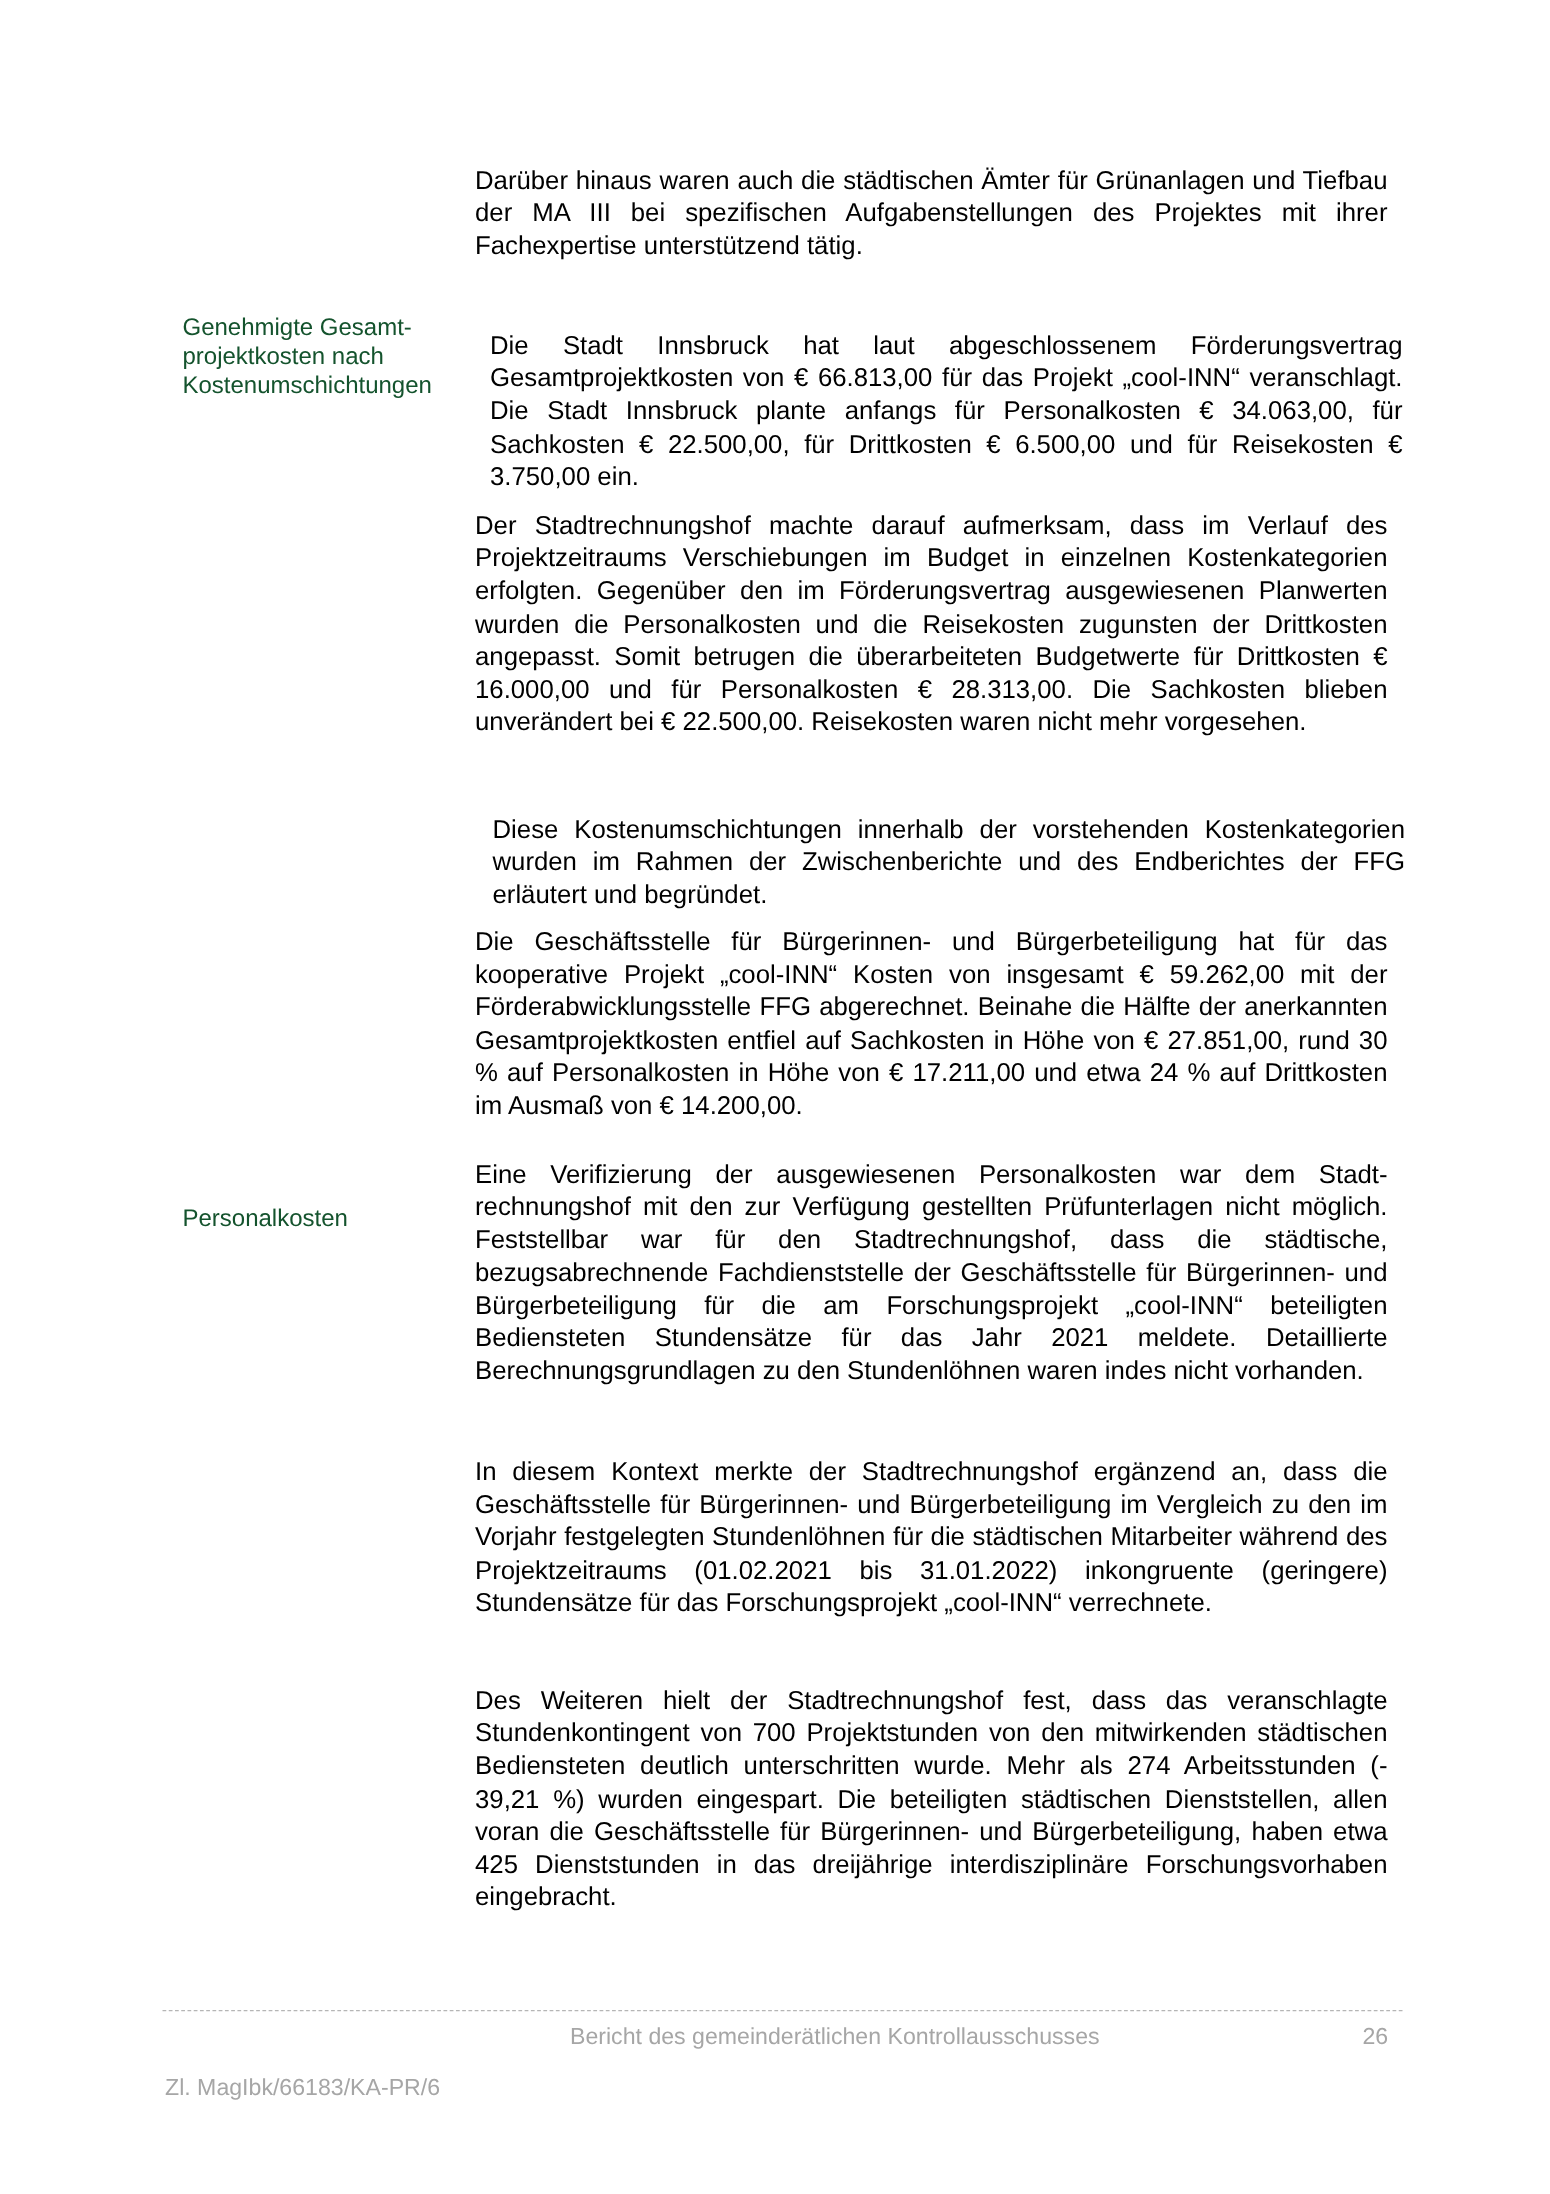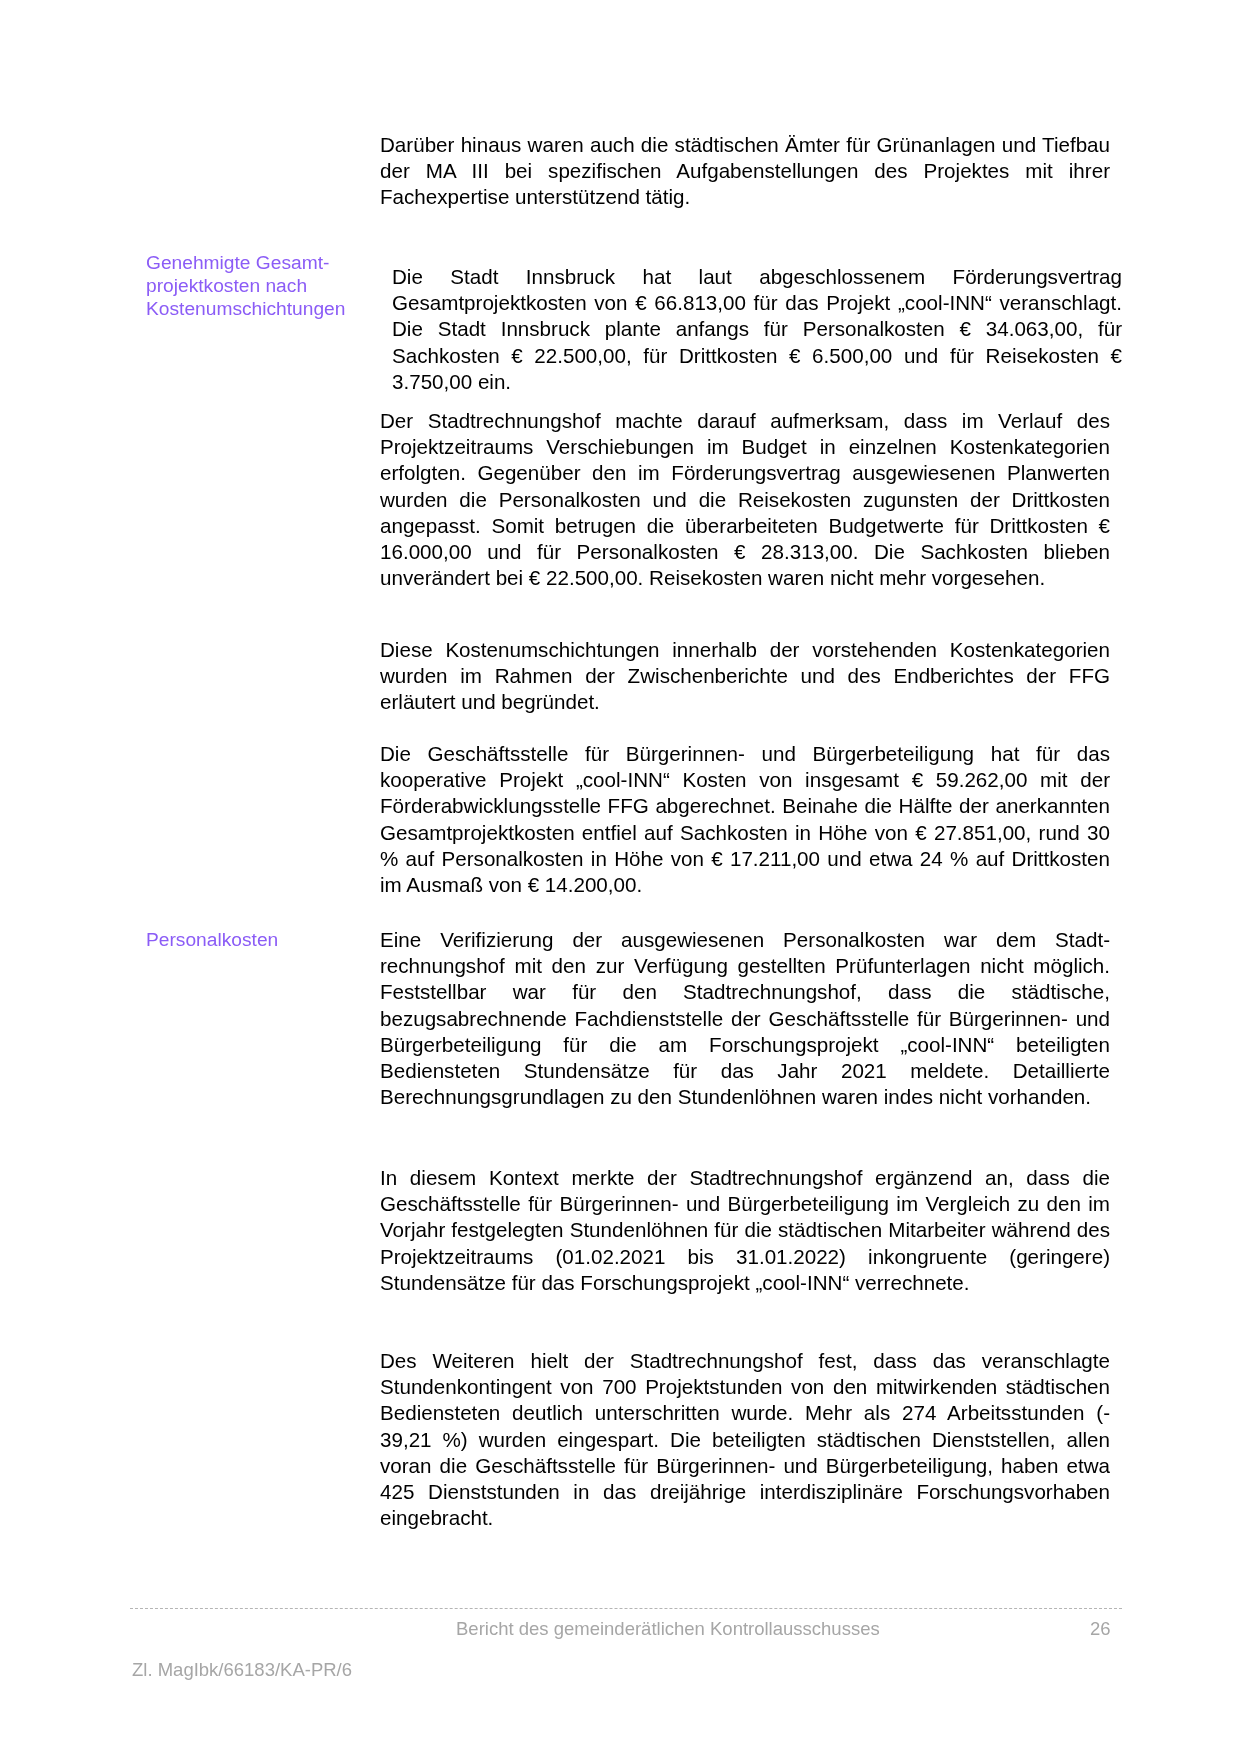--- a/index.html
+++ b/index.html
@@ -1,19 +1,19 @@
 <!DOCTYPE html>
 <html><head>
   <meta charset="utf-8">
   <style>
     html, body { margin: 0; padding: 0; background: #ffffff; }
     body { width: 1240px; height: 1755px; position: relative; overflow: hidden;
            font-family: "Liberation Sans", sans-serif; color: #000; }
     .page { position: absolute; left: 0; top: 0; width: 1240px; height: 1755px; }
-    .note { position: absolute; left: 146px; width: 220px; color: #8b5cf6;
+    .note { position: absolute; left: 146px; width: 220px; color: #14532d;
             font-size: 19.2px; line-height: 22.8px; }
     .para { position: absolute; left: 380px; width: 730px; font-size: 20.6px;
             line-height: 26.2px; text-align: justify; hyphens: manual; }
     .footer-line { position: absolute; left: 130px; top: 1608px; width: 992px; height: 0;
                    border-top: 1.5px dashed #b5b5b5; }
     .footer { position: absolute; top: 1618px; font-size: 18.5px; color: #a6a6a6; }
     .f-left { left: 132px; margin-top: 41px; }
     .f-mid { left: 456px; }
     .f-right { left: 1090px; width: 32px; }
   </style>
@@ -24,25 +24,25 @@
 
   <p class="para" style="top:132px;margin:0;">Darüber hinaus waren auch die städtischen Ämter für Grünanlagen und Tiefbau der MA III bei spezifischen Aufgabenstellungen des Projektes mit ihrer Fachexpertise unterstützend tätig.</p>
 
   <div class="note" style="top:252px;white-space:pre-line;">Genehmigte Gesamt-
 projektkosten nach
 Kostenumschichtungen</div>
   <p class="para" style="top:252px;margin:12px;">Die Stadt Innsbruck hat laut abgeschlossenem Förderungsvertrag Gesamtprojektkosten von € 66.813,00 für das Projekt „cool-INN“ veran­schlagt. Die Stadt Innsbruck plante anfangs für Personalkosten € 34.063,00, für Sachkosten € 22.500,00, für Drittkosten € 6.500,00 und für Reisekosten € 3.750,00 ein.</p>
 
   <p class="para" style="top:408px;margin:0;">Der Stadtrechnungshof machte darauf aufmerksam, dass im Verlauf des Projektzeitraums Verschiebungen im Budget in einzelnen Kostenkate­gorien erfolgten. Gegenüber den im Förderungsvertrag ausgewiesenen Planwerten wurden die Personalkosten und die Reisekosten zugunsten der Drittkosten angepasst. Somit betrugen die überarbeiteten Budget­werte für Drittkosten € 16.000,00 und für Personalkosten € 28.313,00. Die Sachkosten blieben unverändert bei € 22.500,00. Reisekosten waren nicht mehr vorgesehen.</p>
 
-  <p class="para" style="top:637px;margin:0;">Diese Kostenumschichtungen innerhalb der vorstehenden Kostenkate­gorien wurden im Rahmen der Zwischenberichte und des Endberichtes der FFG erläutert und begründet.</p>
+  <p class="para" style="top:637px;margin:14px;">Diese Kostenumschichtungen innerhalb der vorstehenden Kostenkate­gorien wurden im Rahmen der Zwischenberichte und des Endberichtes der FFG erläutert und begründet.</p>
 
   <p class="para" style="top:741px;margin:0;">Die Geschäftsstelle für Bürgerinnen- und Bürgerbeteiligung hat für das kooperative Projekt „cool-INN“ Kosten von insgesamt € 59.262,00 mit der Förderabwicklungsstelle FFG abgerechnet. Beinahe die Hälfte der aner­kannten Gesamtprojektkosten entfiel auf Sachkosten in Höhe von € 27.851,00, rund 30 % auf Personalkosten in Höhe von € 17.211,00 und etwa 24 % auf Drittkosten im Ausmaß von € 14.200,00.</p>
 
-  <div class="note" style="top:929px;">Personalkosten</div>
+  <div class="note" style="top:965px;">Personalkosten</div>
   <p class="para" style="top:927px;margin:0;">Eine Verifizierung der ausgewiesenen Personalkosten war dem Stadt­rechnungshof mit den zur Verfügung gestellten Prüfunterlagen nicht möglich. Feststellbar war für den Stadtrechnungshof, dass die städtische, bezugsabrechnende Fachdienststelle der Geschäftsstelle für Bürge­rinnen- und Bürgerbeteiligung für die am Forschungsprojekt „cool-INN“ beteiligten Bediensteten Stundensätze für das Jahr 2021 meldete. Detail­lierte Berechnungsgrundlagen zu den Stundenlöhnen waren indes nicht vorhanden.</p>
 
   <p class="para" style="top:1165px;margin:0;">In diesem Kontext merkte der Stadtrechnungshof ergänzend an, dass die Geschäftsstelle für Bürgerinnen- und Bürgerbeteiligung im Vergleich zu den im Vorjahr festgelegten Stundenlöhnen für die städtischen Mit­arbeiter während des Projektzeitraums (01.02.2021 bis 31.01.2022) inkongruente (geringere) Stundensätze für das Forschungsprojekt „cool-INN“ verrechnete.</p>
 
   <p class="para" style="top:1348px;margin:0;">Des Weiteren hielt der Stadtrechnungshof fest, dass das veranschlagte Stundenkontingent von 700 Projektstunden von den mitwirkenden städtischen Bediensteten deutlich unterschritten wurde. Mehr als 274 Arbeitsstunden (- 39,21 %) wurden eingespart. Die beteiligten städti­schen Dienststellen, allen voran die Geschäftsstelle für Bürgerinnen- und Bürgerbeteiligung, haben etwa 425 Dienststunden in das dreijährige interdisziplinäre Forschungsvorhaben eingebracht.</p>
 
   <div class="footer-line"></div>
   <div class="footer f-left">Zl. MagIbk/66183/KA-PR/6</div>
   <div class="footer f-mid">Bericht des gemeinderätlichen Kontrollausschusses</div>
   <div class="footer f-right">26</div>

